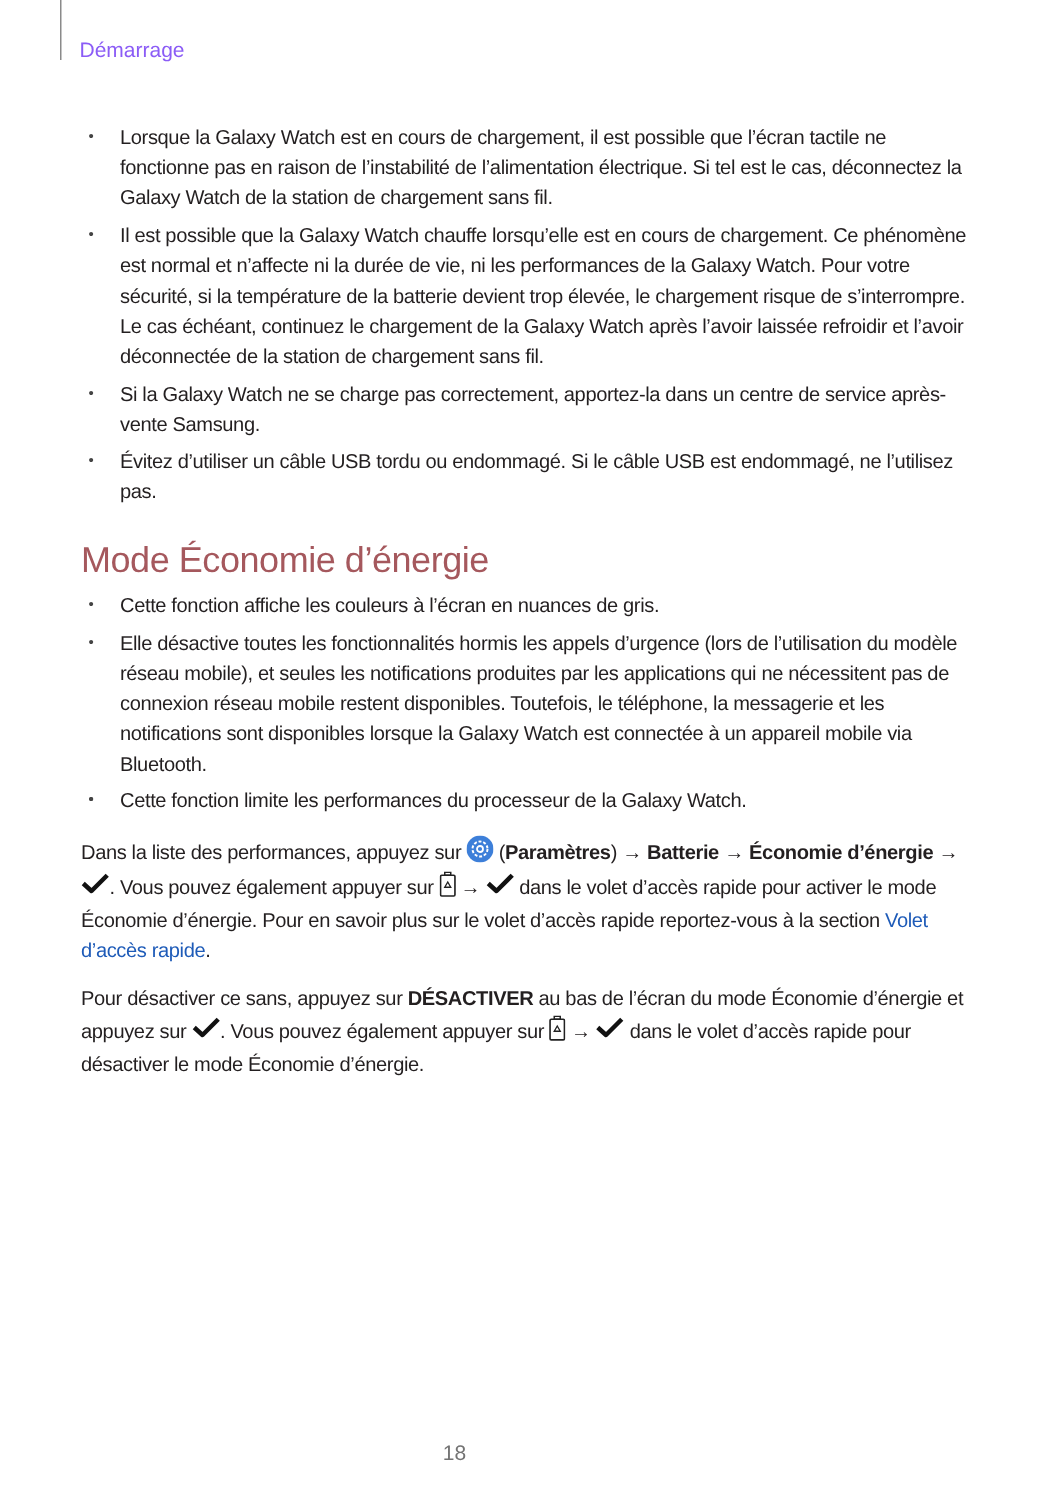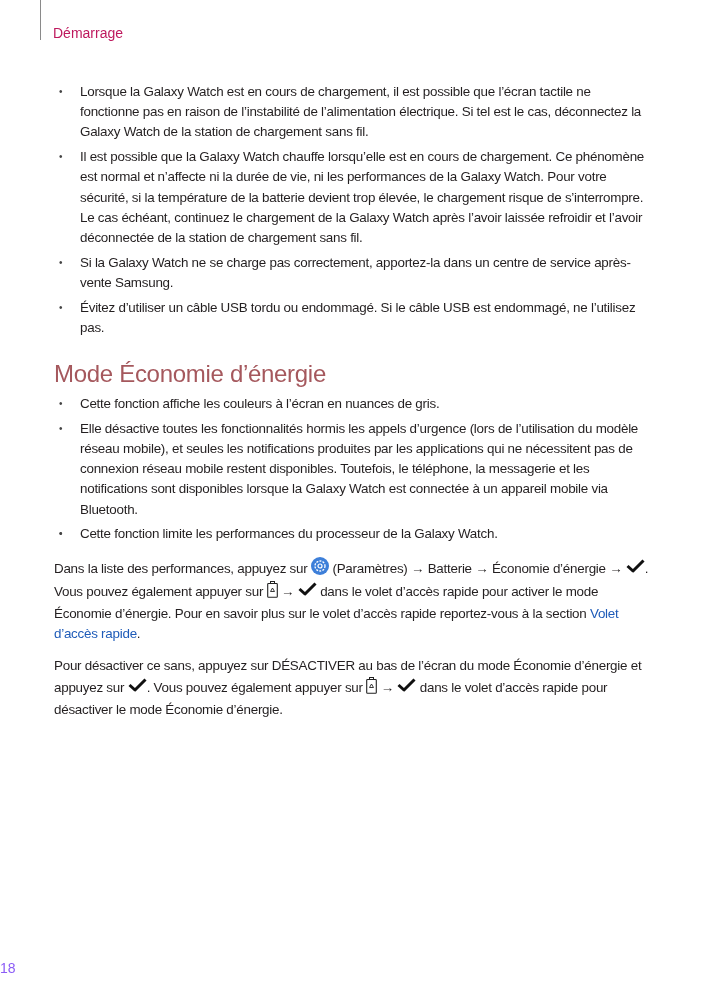--- a/index.html
+++ b/index.html
@@ -1,31 +1,31 @@
 <!DOCTYPE html>
 <html><head>
 <meta charset="utf-8">
 <style>
   html, body { margin: 0; padding: 0; background: #ffffff; }
   body { width: 703px; height: 994px; position: relative; overflow: hidden;
          font-family: "Liberation Sans", sans-serif; color: #231f20; }
   .vrule { position: absolute; left: 40px; top: 0; width: 1px; height: 40px; background: #8a8a8a; }
-  .header { position: absolute; left: 53px; top: 25px; font-size: 14px; color: #be185d; }
+  .header { position: absolute; left: 53px; top: 25px; font-size: 14px; color: #8b5cf6; }
   .content { position: absolute; left: 54px; top: 82px; width: 598px; font-size: 13.4px; line-height: 20.2px; letter-spacing: -0.25px; }
   ul.bullets { list-style: none; margin: 0; padding: 0; }
   ul.bullets li { position: relative; padding-left: 26px; margin-bottom: 4.5px; }
   ul.bullets li .dot { position: absolute; left: 5px; top: 0; font-size: 10px; color: #444; }
   .section-title { color: #a5585d; font-size: 24px; margin: 26px 0 10px 0; letter-spacing: -0.3px; }
   p { margin: 0 0 8px 0; }
   .sub { margin-top: 5px; }
   .para { margin-top: 12px; }
-  b { font-weight: normal; }
+  b { font-weight: bold; }
   .link { color: #1e5bb8; }
   .ico { display: inline-block; vertical-align: middle; }
-  .page-num { position: absolute; left: 0; width: 606px; top: 960px; text-align: left; font-size: 14px; color: #8b5cf6; }
+  .page-num { position: absolute; left: 0; width: 606px; top: 960px; text-align: center; font-size: 14px; color: #737373; }
 </style>
 </head>
 <body>
 
 <div class="vrule"></div>
 <div class="header">Démarrage</div>
 
 <div class="content">
   <ul class="bullets">
     <li><span class="dot">•</span><span>Lorsque la Galaxy Watch est en cours de chargement, il est possible que l’écran tactile ne fonctionne pas en raison de l’instabilité de l’alimentation électrique. Si tel est le cas, déconnectez la Galaxy Watch de la station de chargement sans fil.</span></li>

